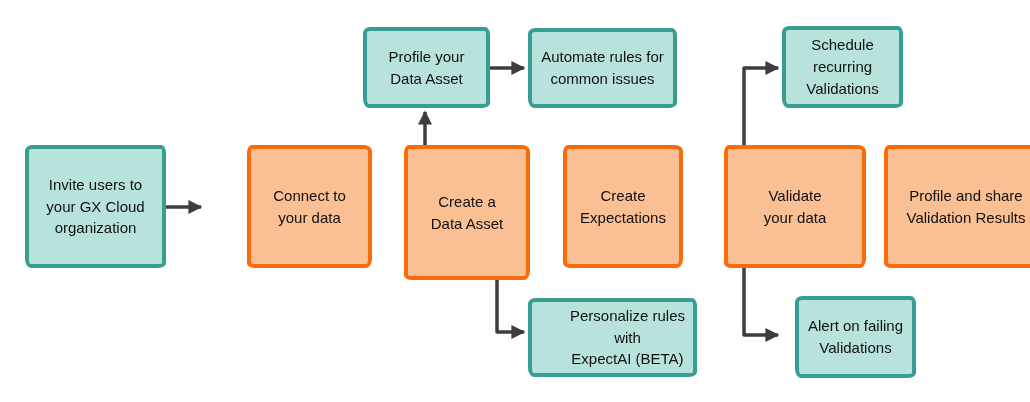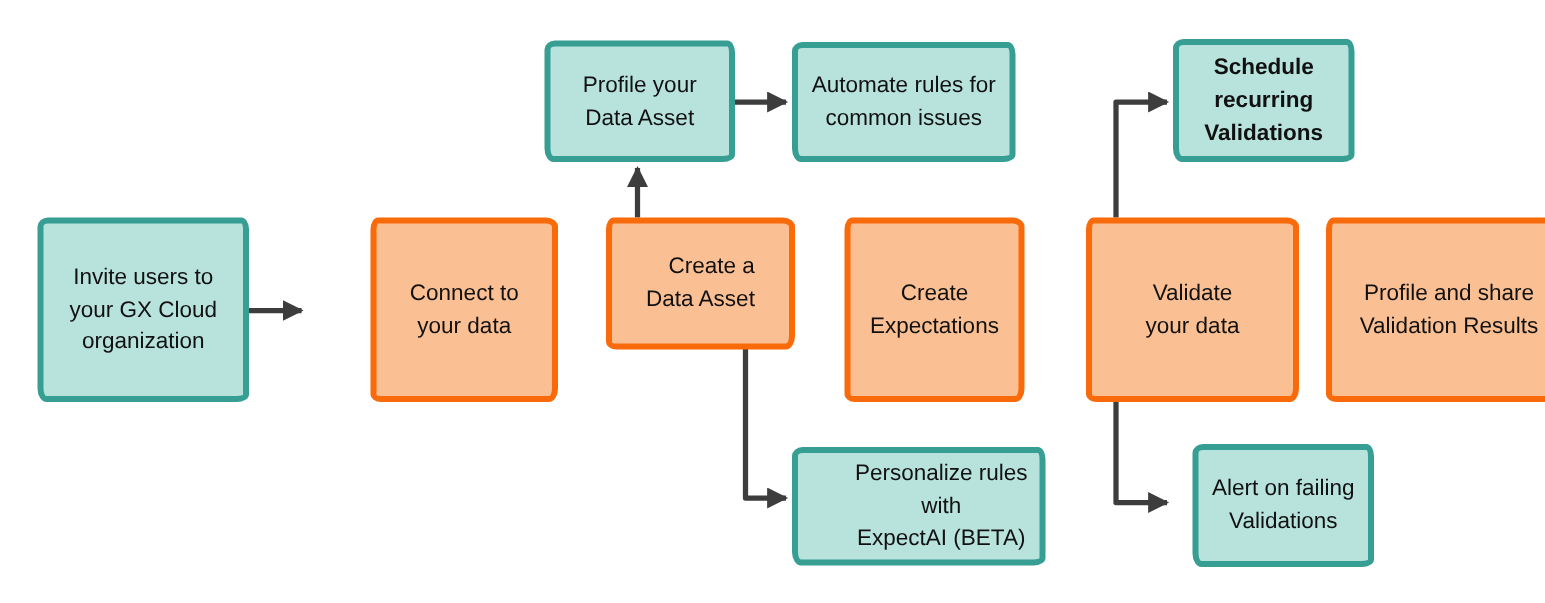--- a/index.html
+++ b/index.html
@@ -76,29 +76,29 @@
   <div id="nodes-group">
       <div class="node teal" style="left: 25px; top: 145px; width: 141px; height: 123px;"><span>Invite users to
 your GX Cloud
 organization</span></div>
       <div class="node orange" style="left: 205px; top: 145px; width: 125px; height: 123px;"><span>Connect to
 your data</span></div>
       <div class="node teal" style="left: 363px; top: 27px; width: 127px; height: 81px; align-items: center;"><span>Profile your
 Data Asset</span></div>
       <div class="node teal" style="left: 528px; top: 28px; width: 149px; height: 80px;"><span>Automate rules for
 common issues</span></div>
-      <div class="node orange" style="left: 362px; top: 145px; width: 126px; height: 88px; text-align: right;"><span>Create a
+      <div class="node orange" style="left: 362px; top: 145px; width: 126px; height: 135px;"><span>Create a
 Data Asset</span></div>
       <div class="node orange" style="left: 521px; top: 145px; width: 120px; height: 123px;"><span>Create
 Expectations</span></div>
       <div class="node teal" style="left: 528px; top: 298px; width: 169px; height: 79px; padding-left: 32px;"><span>Personalize rules with
 ExpectAI (BETA)</span></div>
       <div class="node orange" style="left: 682px; top: 145px; width: 142px; height: 123px;"><span>Validate
 your data</span></div>
-      <div class="node teal" style="left: 782px; top: 26px; width: 121px; height: 82px; font-weight: bold;"><span>Schedule
+      <div class="node teal" style="left: 782px; top: 26px; width: 121px; height: 82px;"><span>Schedule
 recurring
 Validations</span></div>
       <div class="node orange" style="left: 842px; top: 145px; width: 164px; height: 123px;"><span>Profile and share
 Validation Results</span></div>
       <div class="node teal" style="left: 782px; top: 296px; width: 121px; height: 82px; margin-left: 13px;"><span>Alert on failing
 Validations</span></div>
     </div>
 </div>
 
 </body></html>

